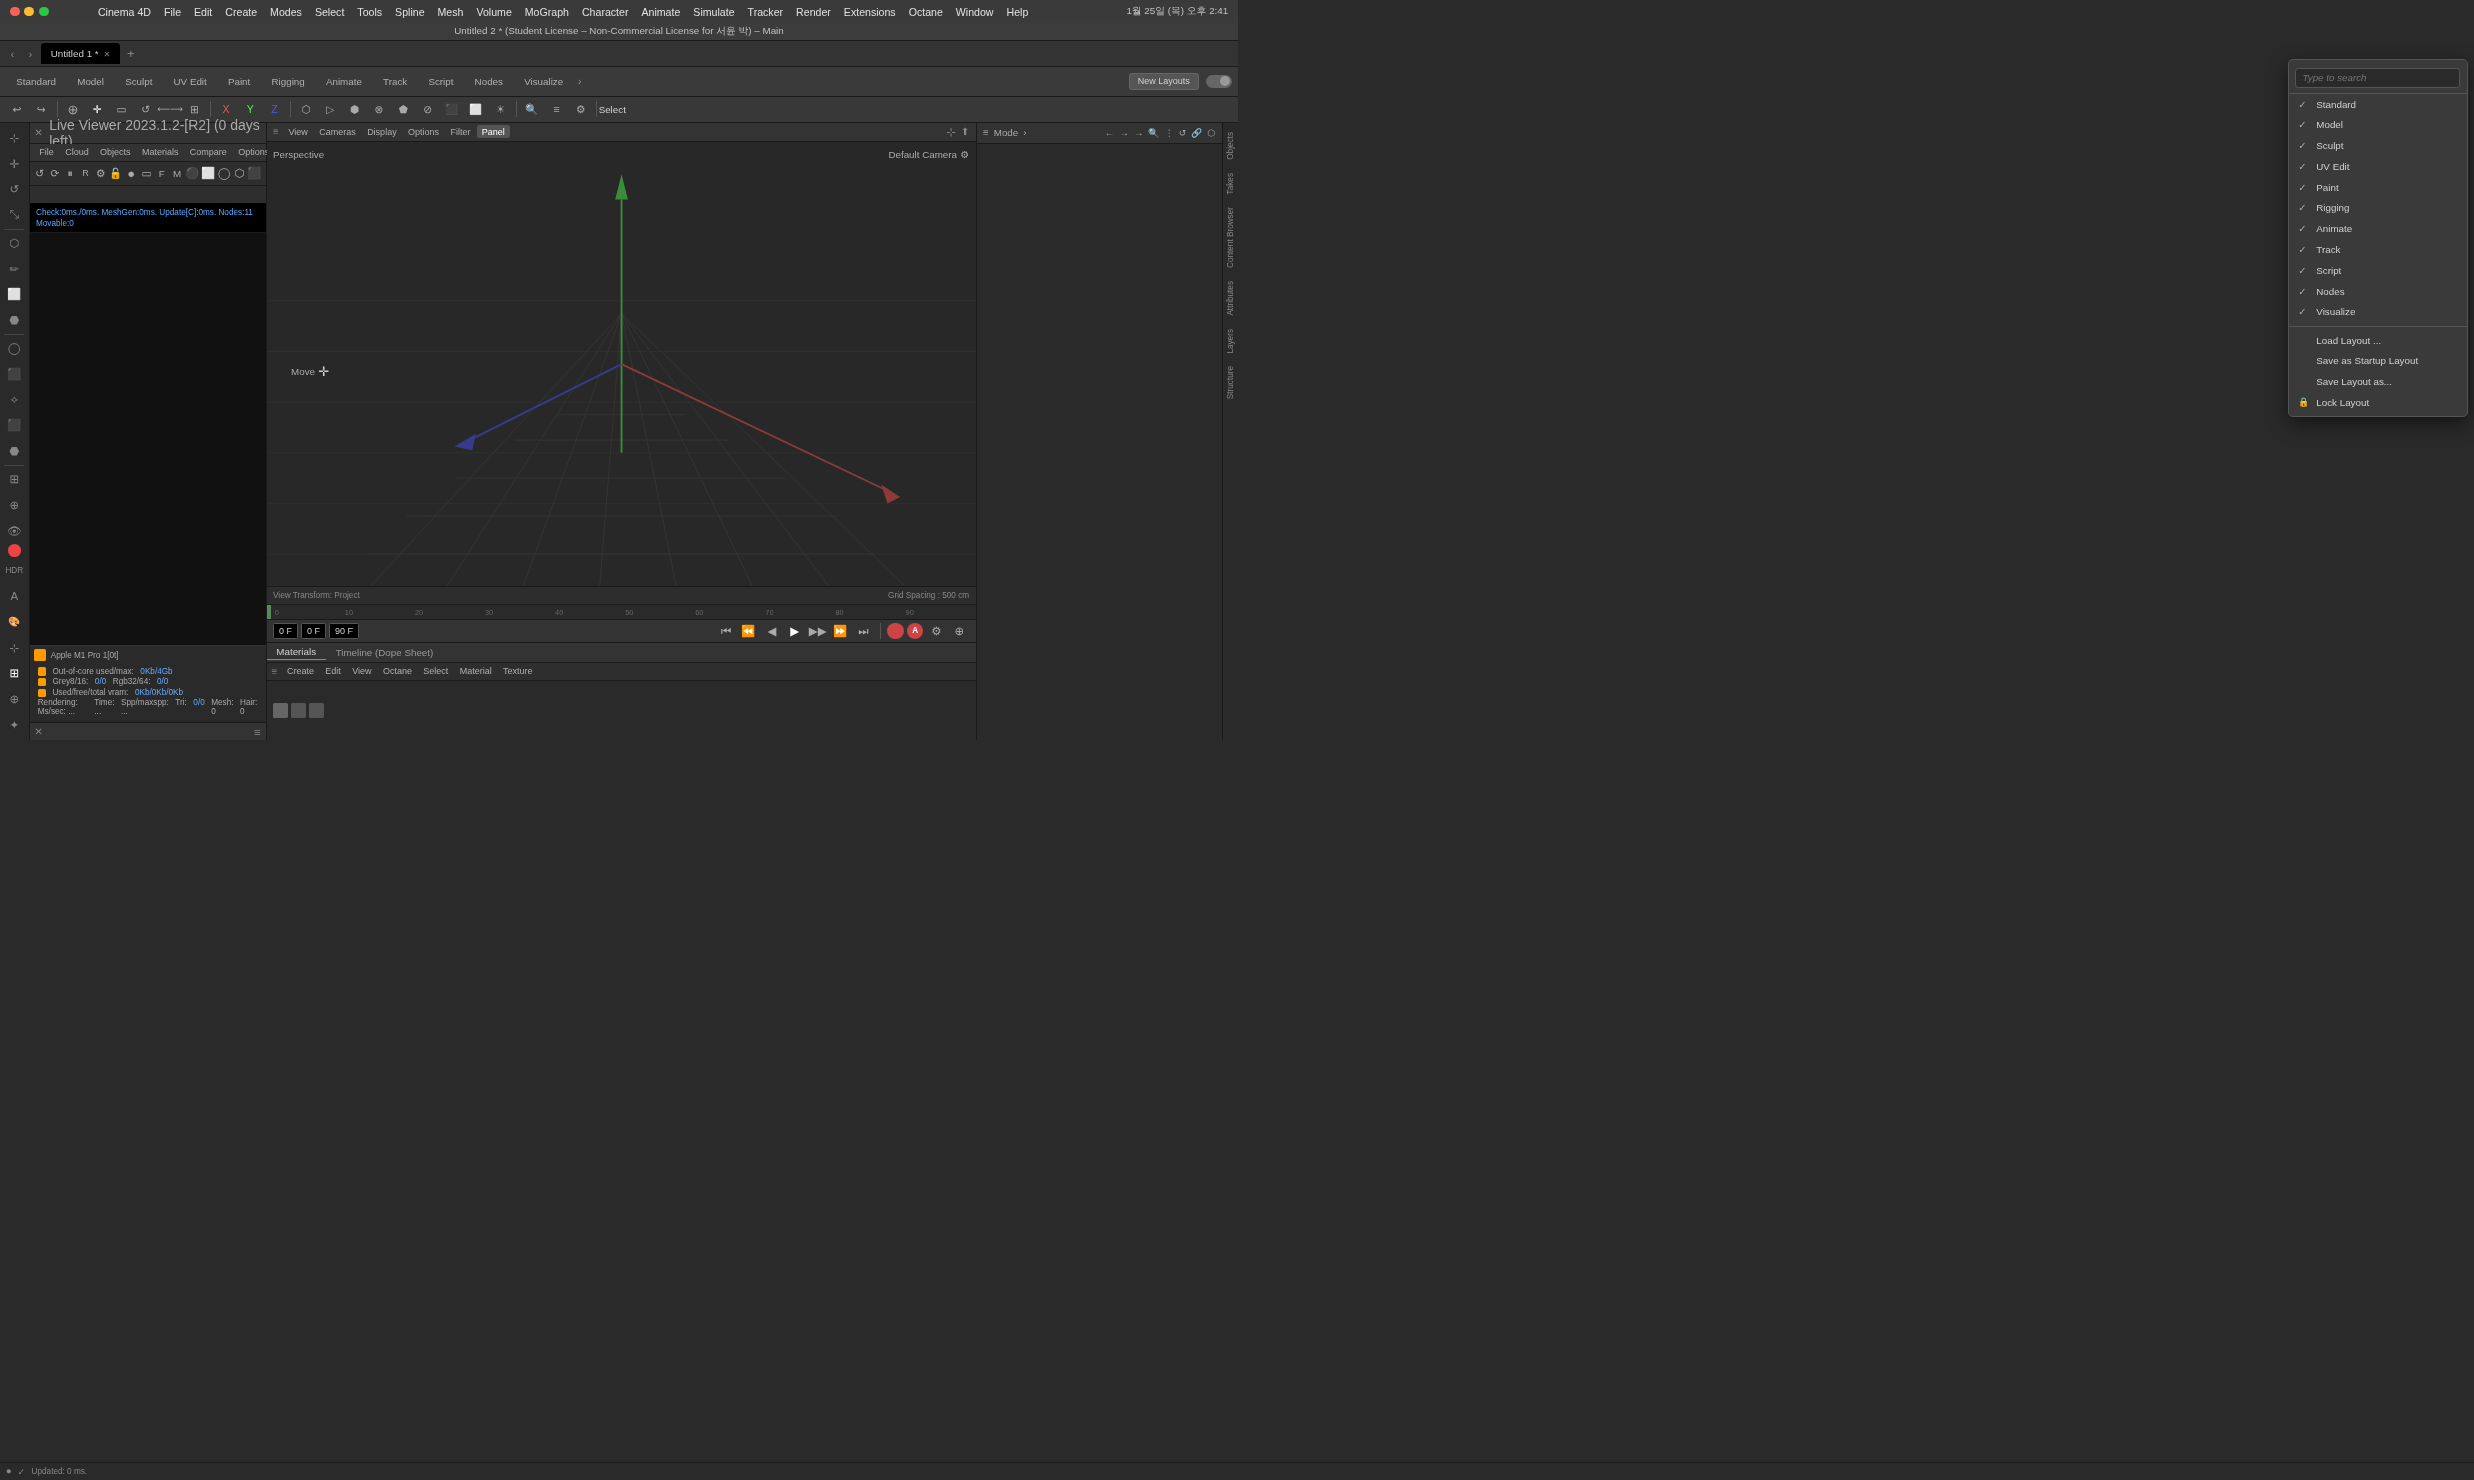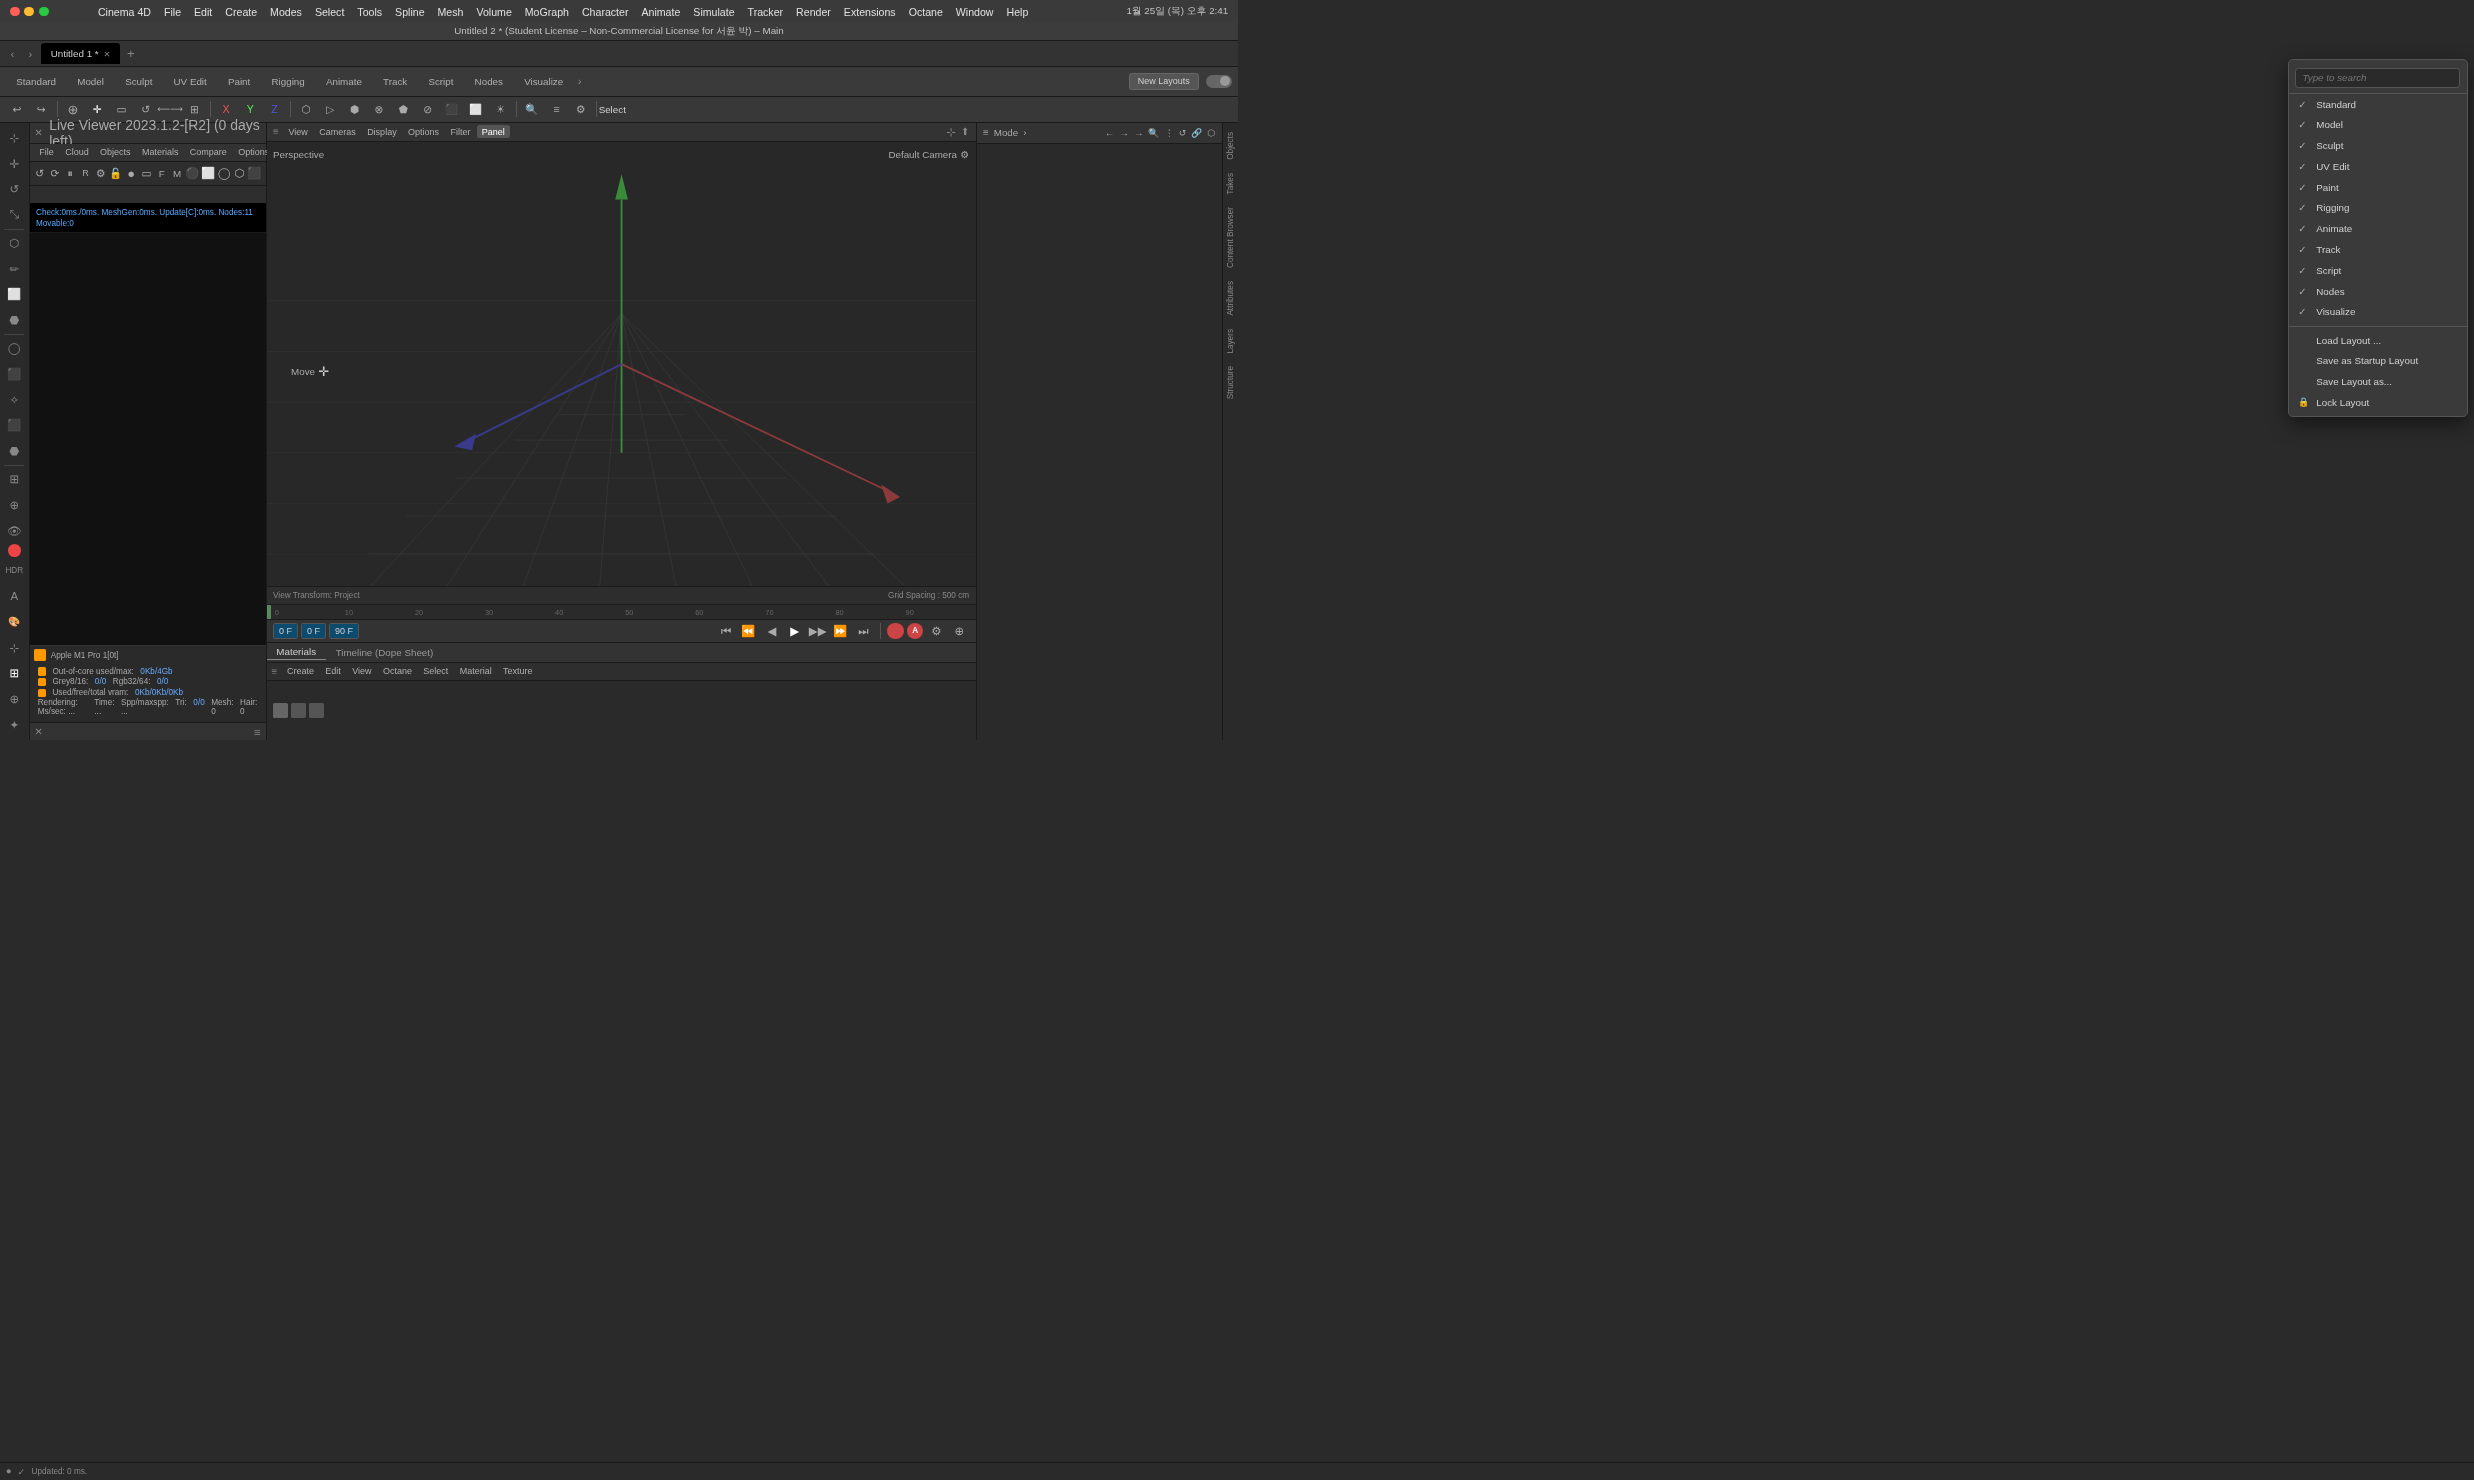--- a/index.html
+++ b/index.html
@@ -356,21 +356,21 @@
       height: 23px;
       background: #333;
       display: flex;
       align-items: center;
       padding: 0 6.5px;
       gap: 3.3px;
       border-top: 0.8px solid #1a1a1a;
     }
     .playback-frame {
       padding: 1.6px 4.9px;
-      background: #0c4a6e;
+      background: #000000;
       border: 0.8px solid #555;
       border-radius: 1.6px;
       font-size: 9px;
       color: #d0d0d0;
     }
     .play-btn {
       width: 19.6px;
       height: 19.6px;
       display: flex;
       align-items: center;

